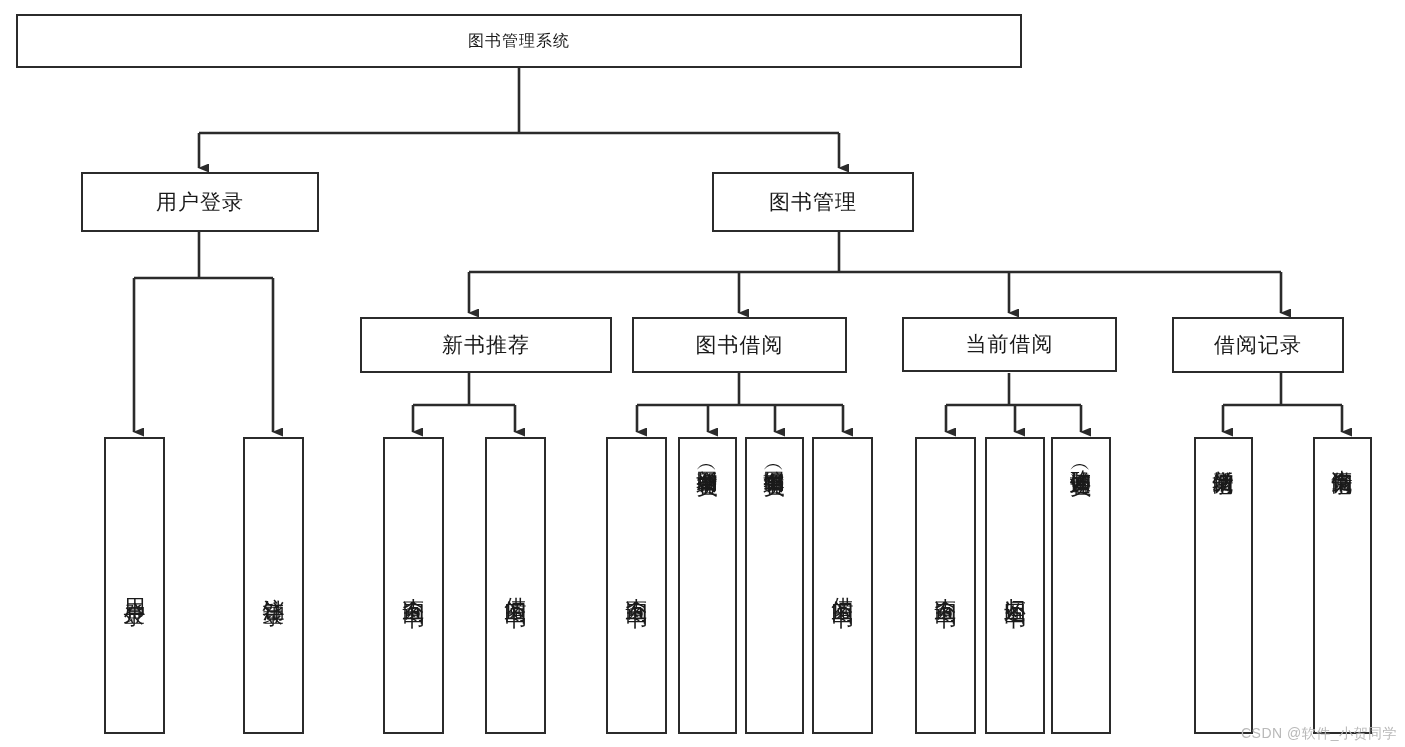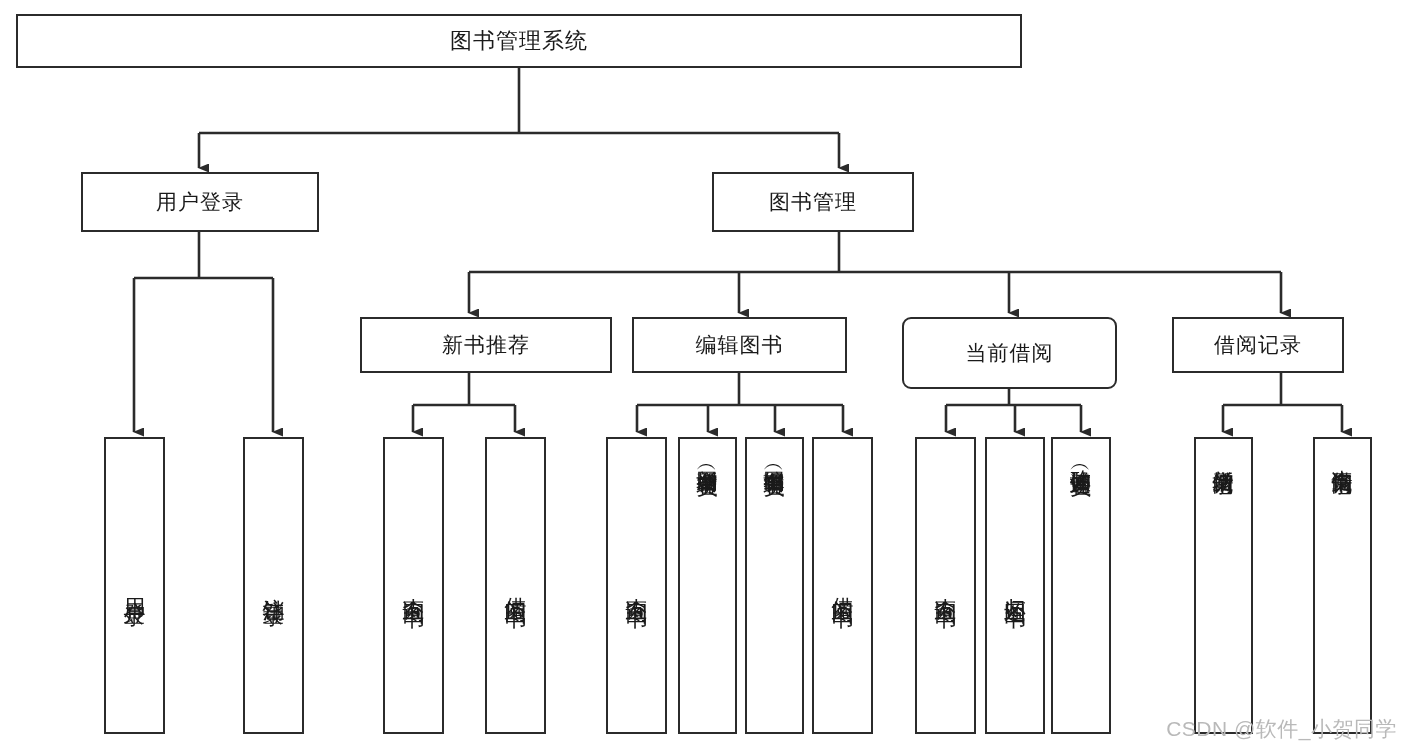--- a/index.html
+++ b/index.html
@@ -42,21 +42,21 @@
     text-align: center;
     line-height: 1.15;
   }
   
   .node.horiz .label {
     writing-mode: horizontal-tb;
     font-size: 21px;
     letter-spacing: 1px;
   }
   .node.root .label {
-    font-size: 22px;
+    font-size: 16px;
   }
   
   .node.vert {
     align-items: flex-start;
     padding-top: 14px;
   }
   .node.vert .label {
     writing-mode: vertical-rl;
     text-orientation: upright;
     font-size: 22px;
@@ -69,21 +69,21 @@
     letter-spacing: 1px;
   }
   .node.vert.mid {
     align-items: center;
     padding-top: 0;
   }
   .watermark {
     position: absolute;
     right: 8px;
     bottom: 4px;
-    font-size: 21px;
+    font-size: 14px;
     color: #b9b9b9;
     letter-spacing: 0.5px;
     z-index: 3;
     white-space: nowrap;
   }
 </style>
 </head>
 <body>
 
 <div id="diagram">
@@ -148,23 +148,23 @@
     <span class="label">用户登录</span>
   </div>
   <div class="node horiz" style="left:712px; top:172px; width:202px; height:60px;">
     <span class="label">图书管理</span>
   </div>
 
   <div class="node horiz" style="left:360px; top:317px; width:252px; height:56px;">
     <span class="label">新书推荐</span>
   </div>
   <div class="node horiz" style="left:632px; top:317px; width:215px; height:56px;">
-    <span class="label">编辑图书</span>
-  </div>
-  <div class="node horiz" style="left:902px; top:317px; width:215px; height:72px;border-radius:9px;">
+    <span class="label">图书借阅</span>
+  </div>
+  <div class="node horiz" style="left:902px; top:317px; width:215px; height:55px;">
     <span class="label">当前借阅</span>
   </div>
   <div class="node horiz" style="left:1172px; top:317px; width:172px; height:56px;">
     <span class="label">借阅记录</span>
   </div>
 
   <div class="node vert mid" style="left:104px; top:437px; width:61px; height:297px;">
     <span class="label">用户登录</span>
   </div>
   <div class="node vert mid" style="left:243px; top:437px; width:61px; height:297px;">

